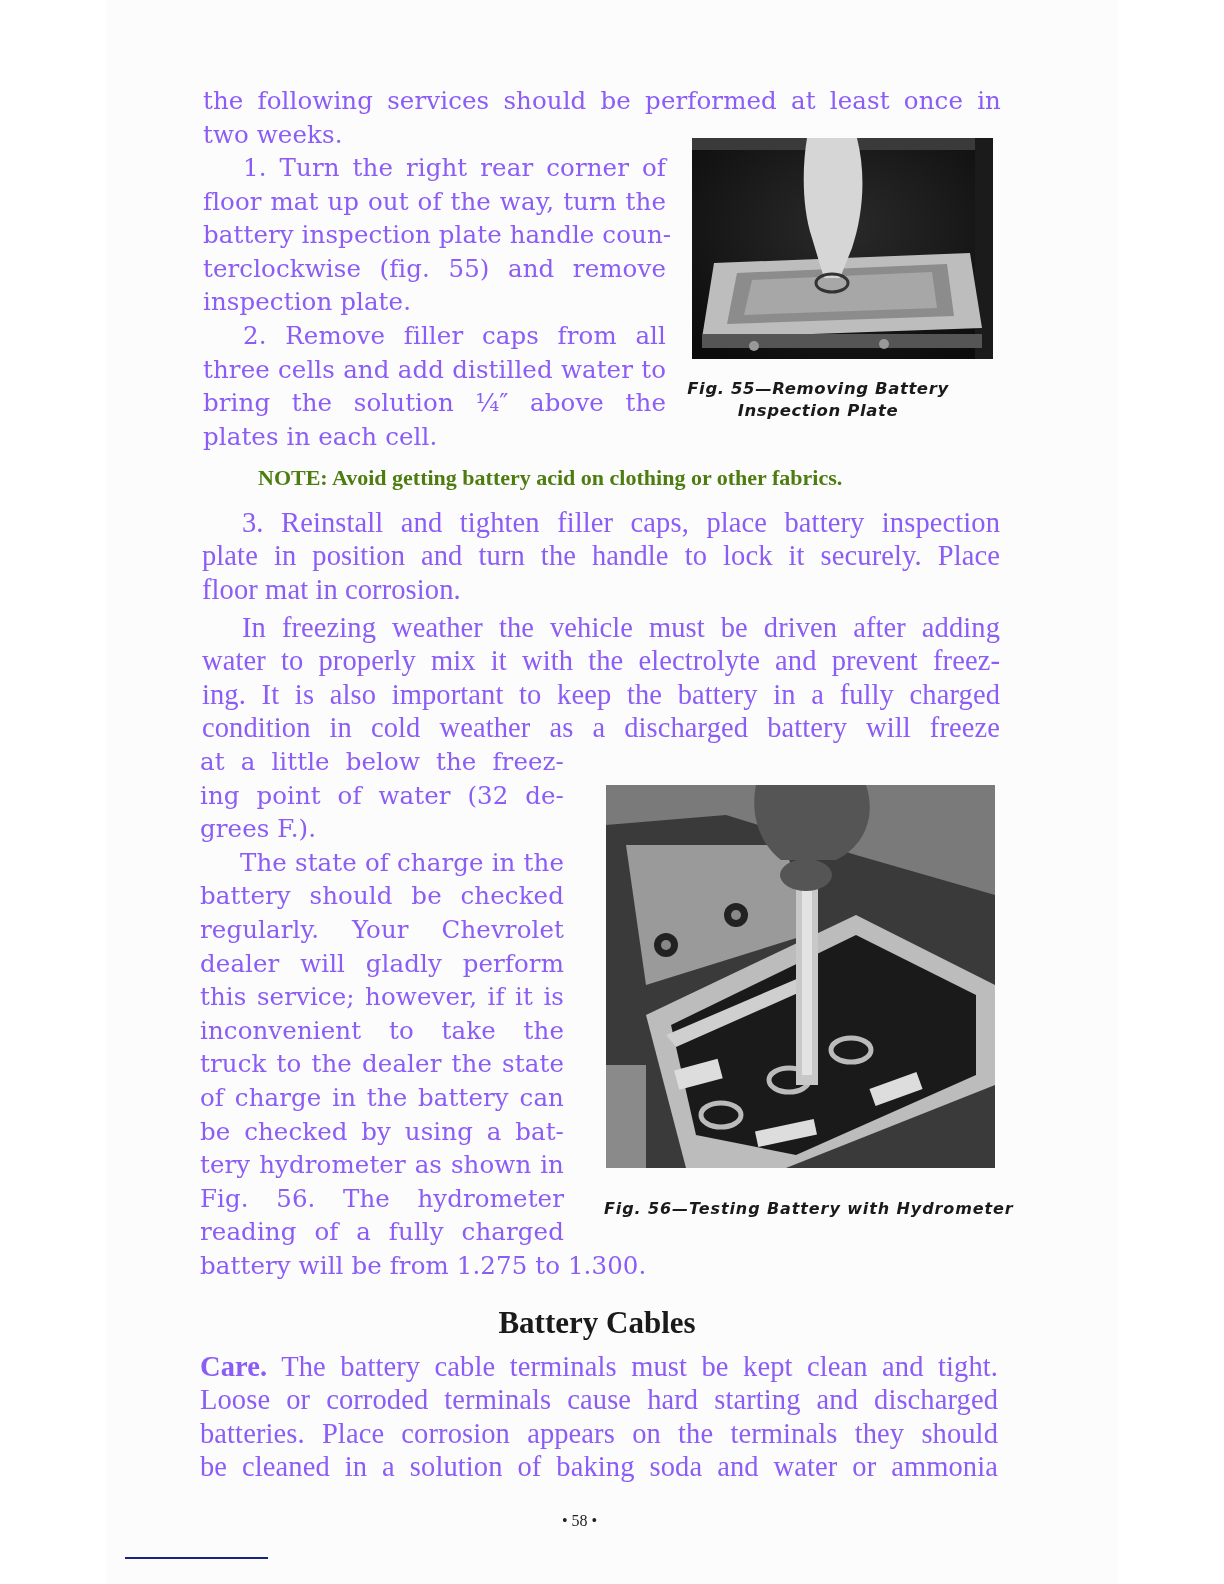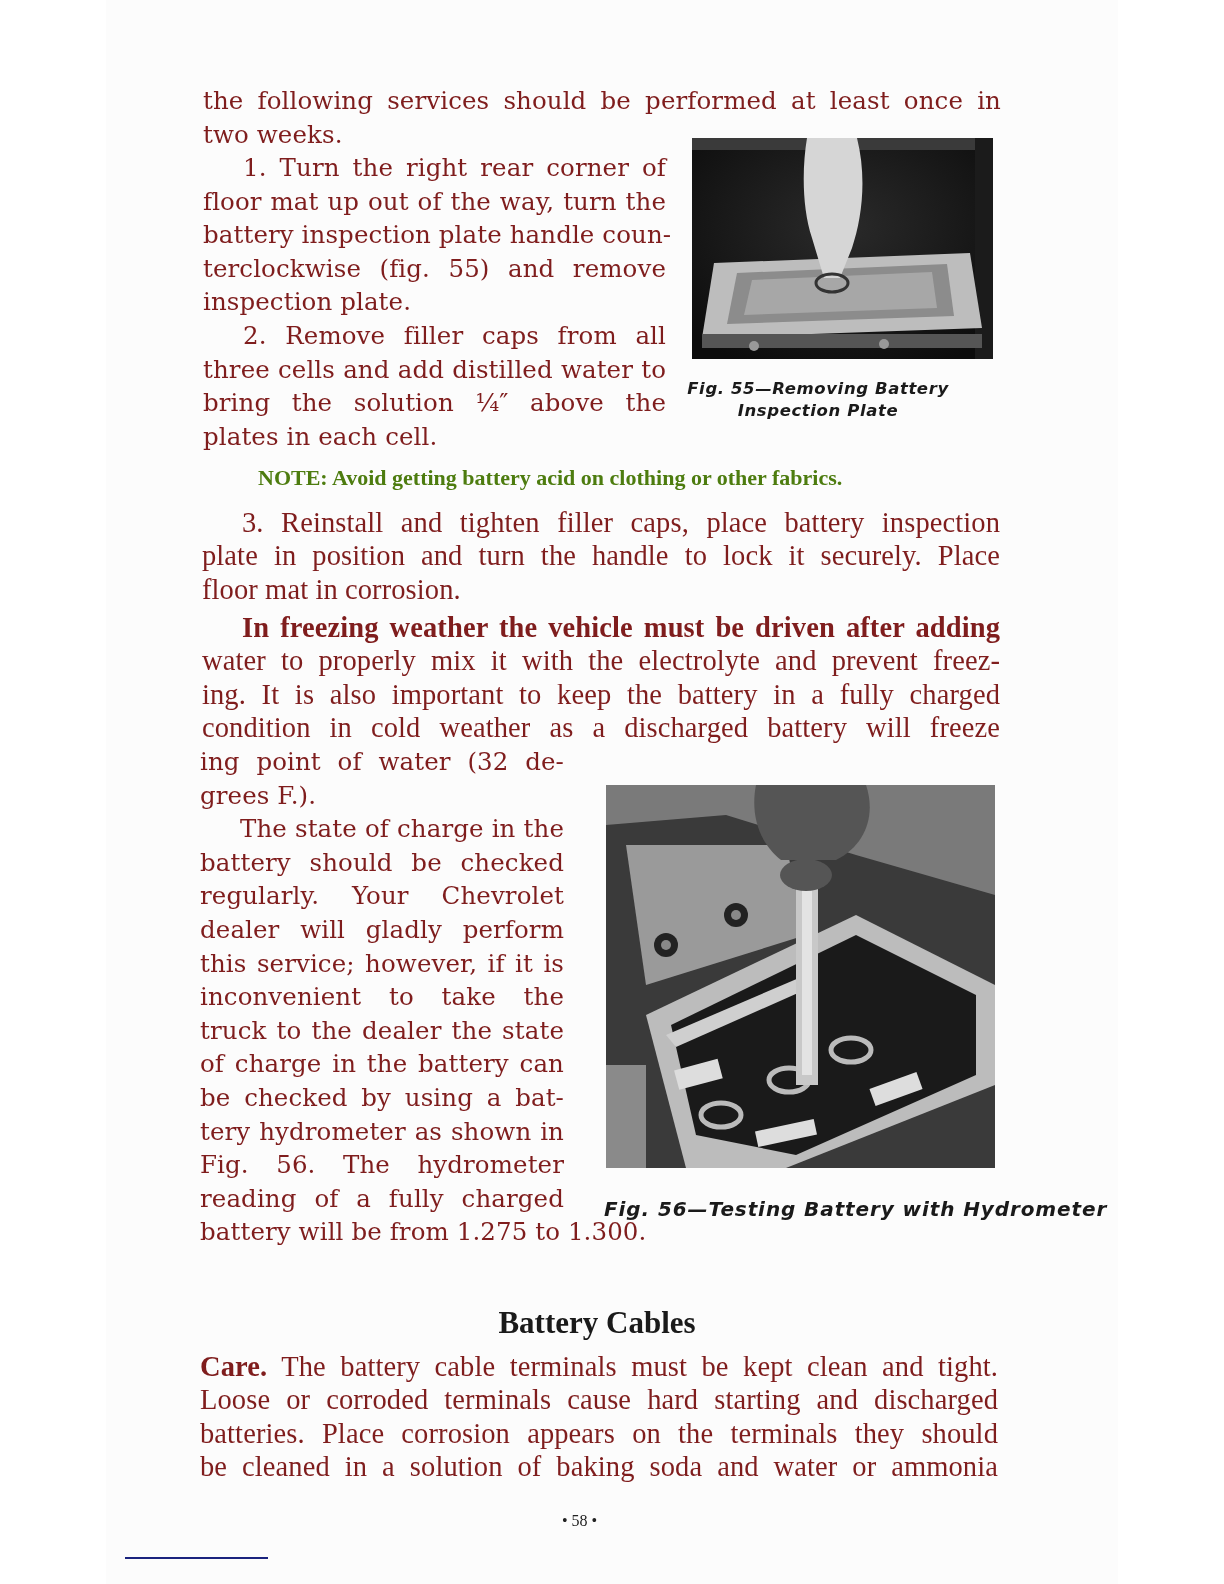--- a/index.html
+++ b/index.html
@@ -11,21 +11,21 @@
   }
   .sheet {
     position: absolute; left: 106px; top: 0; width: 1012px; height: 1584px;
     background: #fcfcfc;
   }
   .body-text {
     position: absolute;
     font-family: "DejaVu Serif", serif;
     font-size: 24.5px;
     line-height: 33.6px;
-    color: #7f1d1d;
+    color: #8b5cf6;
     letter-spacing: 0.1px;
   }
   .line { white-space: nowrap; text-align: justify; text-align-last: justify; display: block; }
   .line.last { text-align-last: left; }
   .cond {
     font-family: "Liberation Serif", serif;
     font-size: 28.5px;
     line-height: 33.4px;
     transform-origin: 0 0;
   }
@@ -110,27 +110,28 @@
 
 <div class="note">NOTE: Avoid getting battery acid on clothing or other fabrics.</div>
 
 <div class="body-text cond" style="left:202px; top:506px; width:798px;">
   <span class="line" style="padding-left:40px;">3. Reinstall and tighten filler caps, place battery inspection</span>
   <span class="line">plate in position and turn the handle to lock it securely. Place</span>
   <span class="line last">floor mat in corrosion.</span>
 </div>
 
 <div class="body-text cond" style="left:202px; top:611px; width:798px;">
-  <span class="line" style="padding-left:40px;font-weight:bold;">In freezing weather the vehicle must be driven after adding</span>
+  <span class="line" style="padding-left:40px;">In freezing weather the vehicle must be driven after adding</span>
   <span class="line">water to properly mix it with the electrolyte and prevent freez-</span>
   <span class="line">ing. It is also important to keep the battery in a fully charged</span>
   <span class="line">condition in cold weather as a discharged battery will freeze</span>
 </div>
 
 <div class="body-text" style="left:200px; top:745px; width:364px;">
+  <span class="line">at a little below the freez-</span>
   <span class="line">ing point of water (32 de-</span>
   <span class="line last">grees F.).</span>
   <span class="line" style="padding-left:40px;">The state of charge in the</span>
   <span class="line">battery should be checked</span>
   <span class="line">regularly. Your Chevrolet</span>
   <span class="line">dealer will gladly perform</span>
   <span class="line">this service; however, if it is</span>
   <span class="line">inconvenient to take the</span>
   <span class="line">truck to the dealer the state</span>
   <span class="line">of charge in the battery can</span>
@@ -159,21 +160,21 @@
     <rect x="70" y="280" width="45" height="20" fill="#ddd" transform="rotate(-15 90 290)"></rect>
     <rect x="150" y="340" width="60" height="16" fill="#ddd" transform="rotate(-12 180 348)"></rect>
     <rect x="265" y="295" width="50" height="18" fill="#ddd" transform="rotate(-20 290 304)"></rect>
     <rect x="190" y="90" width="22" height="210" fill="#c8c8c8"></rect>
     <rect x="196" y="100" width="10" height="190" fill="#e3e3e3"></rect>
     <ellipse cx="200" cy="90" rx="26" ry="16" fill="#555"></ellipse>
     <path d="M150,0 L260,0 C270,30 260,60 230,75 L175,75 C150,55 145,25 150,0 Z" fill="#555"></path>
     <rect x="0" y="280" width="40" height="103" fill="#8a8a8a"></rect>
   </svg>
 </div>
-<div class="caption" style="left:604px; top:1198px; width:392px; font-size:20px; letter-spacing:0.9px;">Fig. 56—Testing Battery with Hydrometer</div>
+<div class="caption" style="left:604px; top:1198px; width:392px; font-size:16px; letter-spacing:0.9px;">Fig. 56—Testing Battery with Hydrometer</div>
 
 <div class="heading">
   <span>Battery Cables</span>
 </div>
 
 <div class="body-text cond" style="left:200px; top:1350px; width:798px;">
   <span class="line"><b>Care.</b><span> The battery cable terminals must be kept clean and tight.</span></span>
   <span class="line">Loose or corroded terminals cause hard starting and discharged</span>
   <span class="line">batteries. Place corrosion appears on the terminals they should</span>
   <span class="line">be cleaned in a solution of baking soda and water or ammonia</span>

